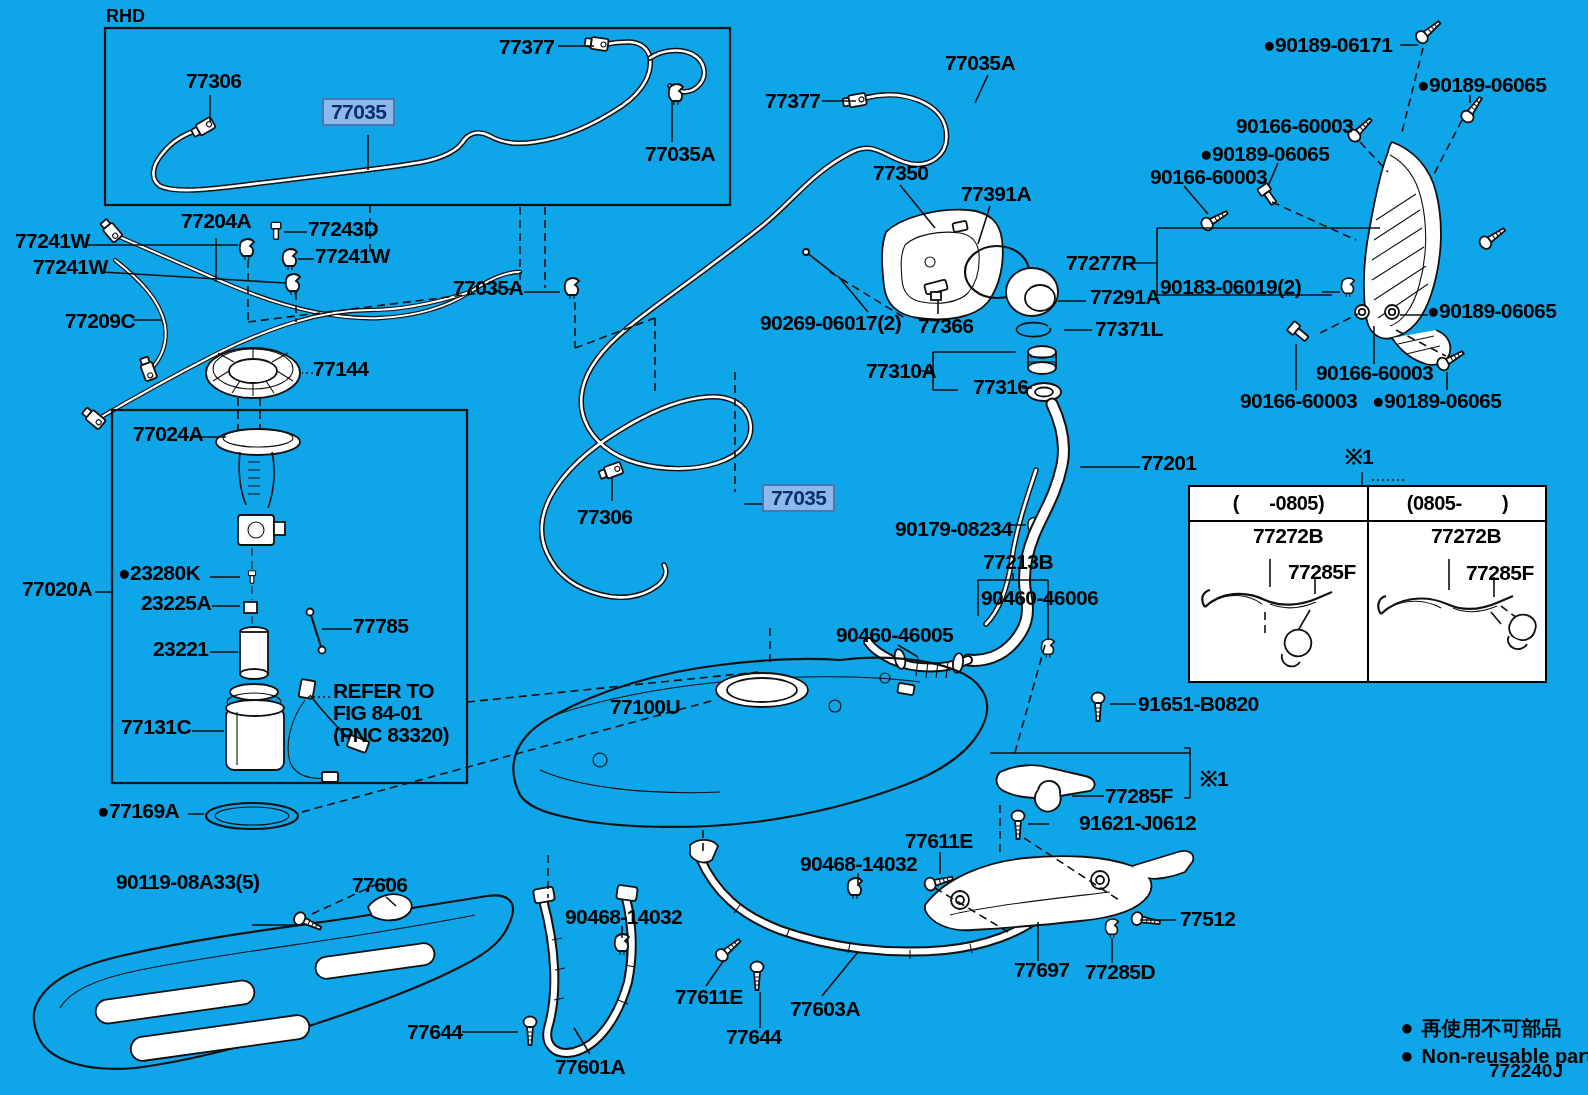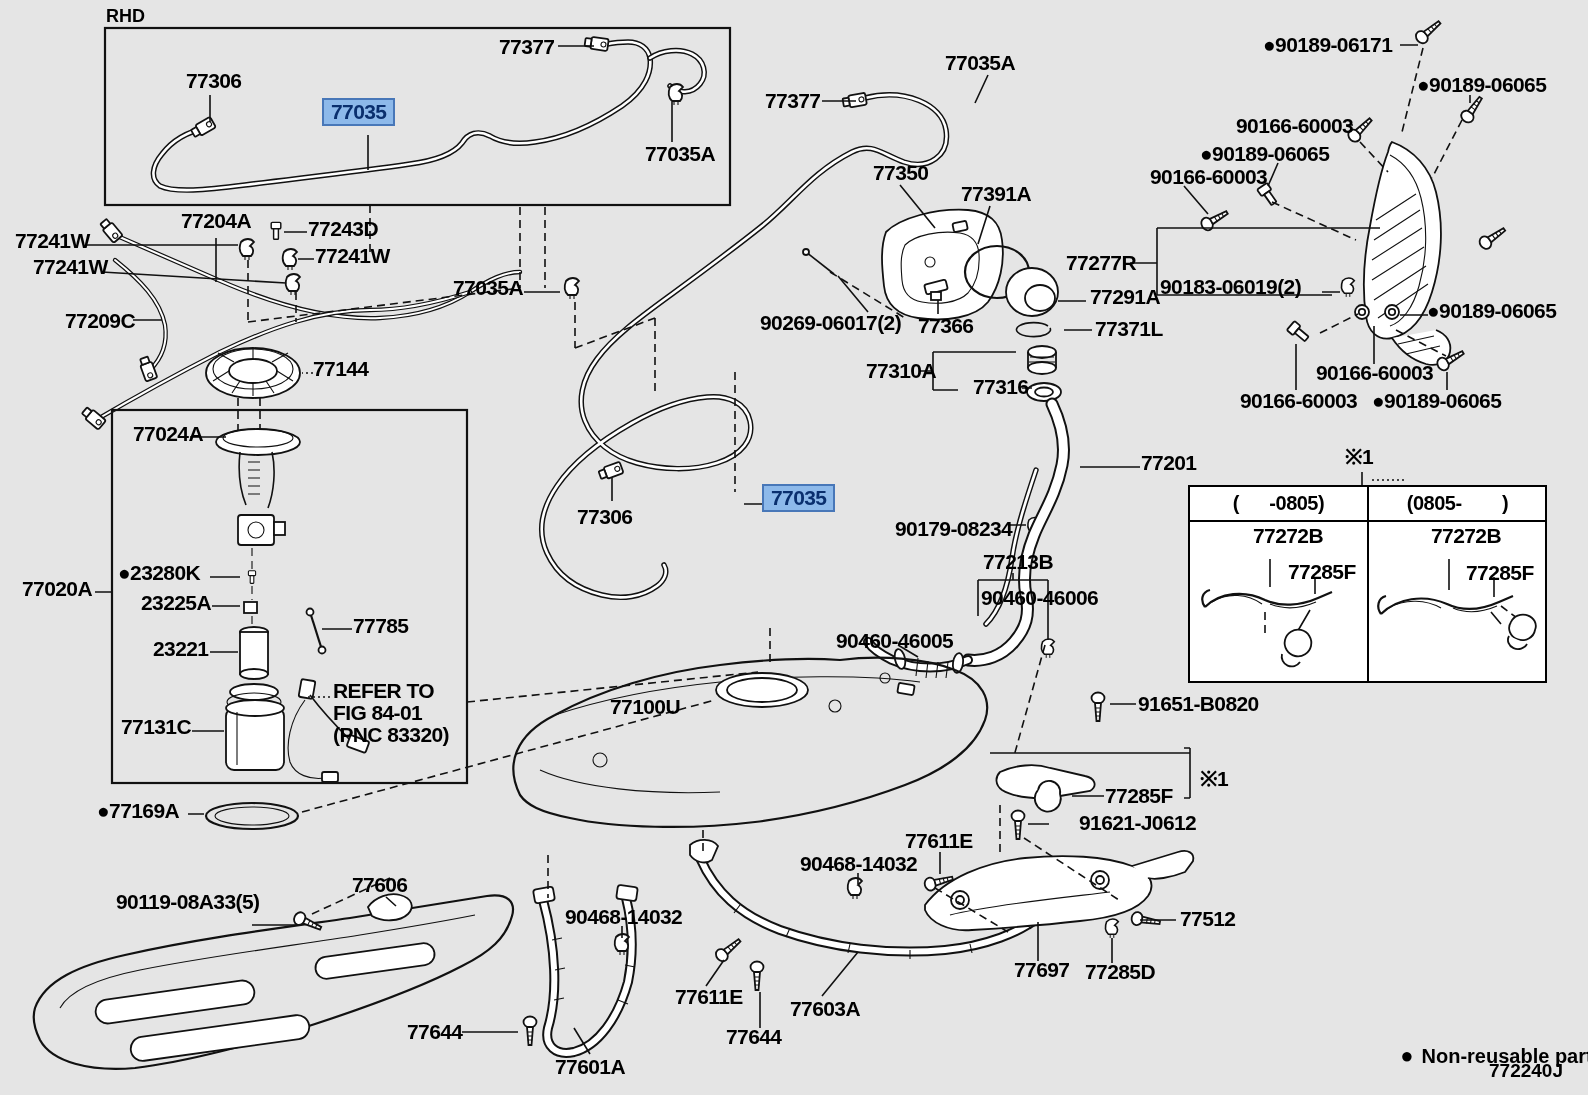--- a/index.html
+++ b/index.html
@@ -1,16 +1,16 @@
 <!DOCTYPE html>
 <html style="--hl: #8db9ea;"><head>
 <meta charset="utf-8">
 <style>
   html,body{margin:0;padding:0;background:#fff}
-  .stage{position:relative;width:1588px;height:1095px;background:#e5e5e5;overflow:hidden;
+  .stage{position:relative;width:1588px;height:1095px;background:#0ea5e9;overflow:hidden;
          font-family:"Liberation Sans",sans-serif}
   svg.art{position:absolute;left:0;top:0;z-index:1}
   .ln{fill:none;stroke:#111;stroke-width:1.6px}
   .thk{fill:none;stroke:#111;stroke-width:2.2px}
   .thin{fill:none;stroke:#111;stroke-width:1.1px}
   .dash{stroke-dasharray:8 5}
   .dot{stroke-dasharray:2 3}
   .tube-o{fill:none;stroke:#111;stroke-width:5.5px;stroke-linecap:round;stroke-linejoin:round}
   .tube-i{fill:none;stroke:#fff;stroke-width:2.6px;stroke-linecap:round;stroke-linejoin:round}
   .tubeS-o{fill:none;stroke:#111;stroke-width:4.4px;stroke-linecap:round;stroke-linejoin:round}
@@ -338,33 +338,33 @@
       <div class="plabel" style="left: 121px; top: 716px;">77131C</div>
       <div class="plabel" style="left: 333px; top: 680px;">REFER TO
 FIG 84-01
 (PNC 83320)</div>
       <div class="plabel" style="left: 97px; top: 800px; text-align: right;">●77169A</div>
       <div class="plabel" style="left: 577px; top: 506px;">77306</div>
       <div class="plabel hl" style="left: 762px; top: 484px;">77035</div>
       <div class="plabel" style="left: 895px; top: 518px;">90179-08234</div>
       <div class="plabel" style="left: 983px; top: 551px;">77213B</div>
       <div class="plabel" style="left: 981px; top: 587px;">90460-46006</div>
-      <div class="plabel" style="left: 836px; top: 624px; margin-top: 6px;">90460-46005</div>
+      <div class="plabel" style="left: 836px; top: 624px;">90460-46005</div>
       <div class="plabel" style="left: 610px; top: 696px;">77100U</div>
       <div class="plabel" style="left: 1138px; top: 693px;">91651-B0820</div>
       <div class="plabel" style="left: 1200px; top: 768px;">※1</div>
       <div class="plabel" style="left: 1105px; top: 785px;">77285F</div>
       <div class="plabel" style="left: 1050px; top: 812px; margin-left: 29px;">91621-J0612</div>
       <div class="plabel" style="left: 905px; top: 830px;">77611E</div>
       <div class="plabel" style="left: 800px; top: 853px;">90468-14032</div>
       <div class="plabel" style="left: 1180px; top: 908px;">77512</div>
       <div class="plabel" style="left: 1014px; top: 959px; text-align: right;">77697</div>
       <div class="plabel" style="left: 1041px; top: 961px; margin-left: 44px;">77285D</div>
       <div class="plabel" style="left: 352px; top: 874px;">77606</div>
-      <div class="plabel" style="left: 116px; top: 891px;">90119-08A33(5)</div>
+      <div class="plabel" style="left: 116px; top: 871px;">90119-08A33(5)</div>
       <div class="plabel" style="left: 565px; top: 906px;">90468-14032</div>
       <div class="plabel" style="left: 675px; top: 986px;">77611E</div>
       <div class="plabel" style="left: 407px; top: 1021px;">77644</div>
       <div class="plabel" style="left: 726px; top: 1026px;">77644</div>
       <div class="plabel" style="left: 555px; top: 1056px;">77601A</div>
       <div class="plabel" style="left: 790px; top: 998px;">77603A</div>
     </div>
 
   <div class="vtable">
     <div class="vt-col">
@@ -392,17 +392,20 @@
           <path class="ln dash" d="M132,84 L148,96"></path>
           <path class="part" d="M142,100 a13,12 0 1 0 24,8 a9,8 0 1 0 -24,-8"></path>
           <path class="part" d="M140,114 a10,9 0 0 0 18,8"></path>
         </svg>
         <div class="vt-label" style="left:62px;top:2px">77272B</div>
         <div class="vt-label" style="left:97px;top:39px">77285F</div>
       </div>
     </div>
   </div>
 
+  <div class="legend-row" style="left:1378px;top:992px">
+    <span class="bullet">●</span><span>再使用不可部品</span>
+  </div>
   <div class="legend-row" style="left:1378px;top:1020px">
     <span class="bullet">●</span><span>Non-reusable part</span>
   </div>
   <div class="diagram-code" style="left:1489px;top:1060px">772240J</div>
 </div>
 
 </body></html>

